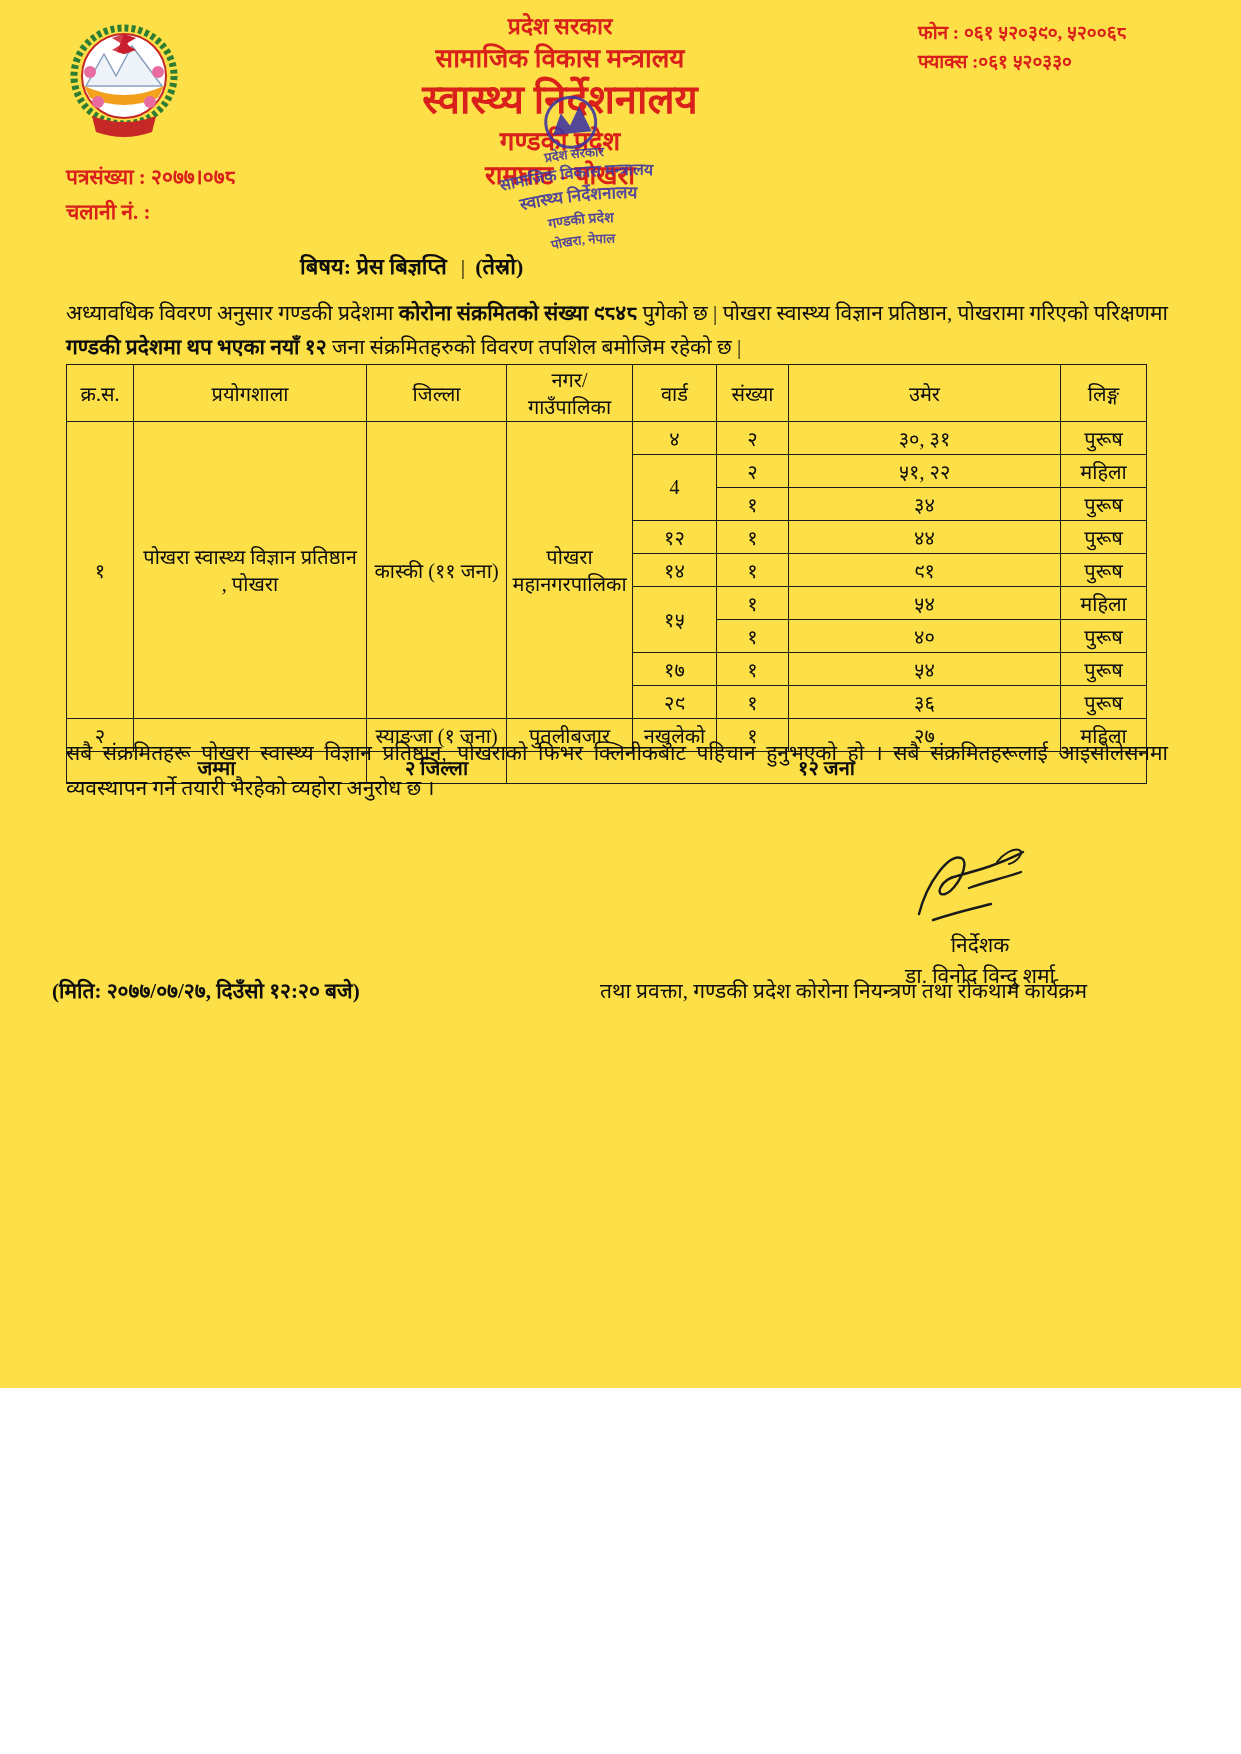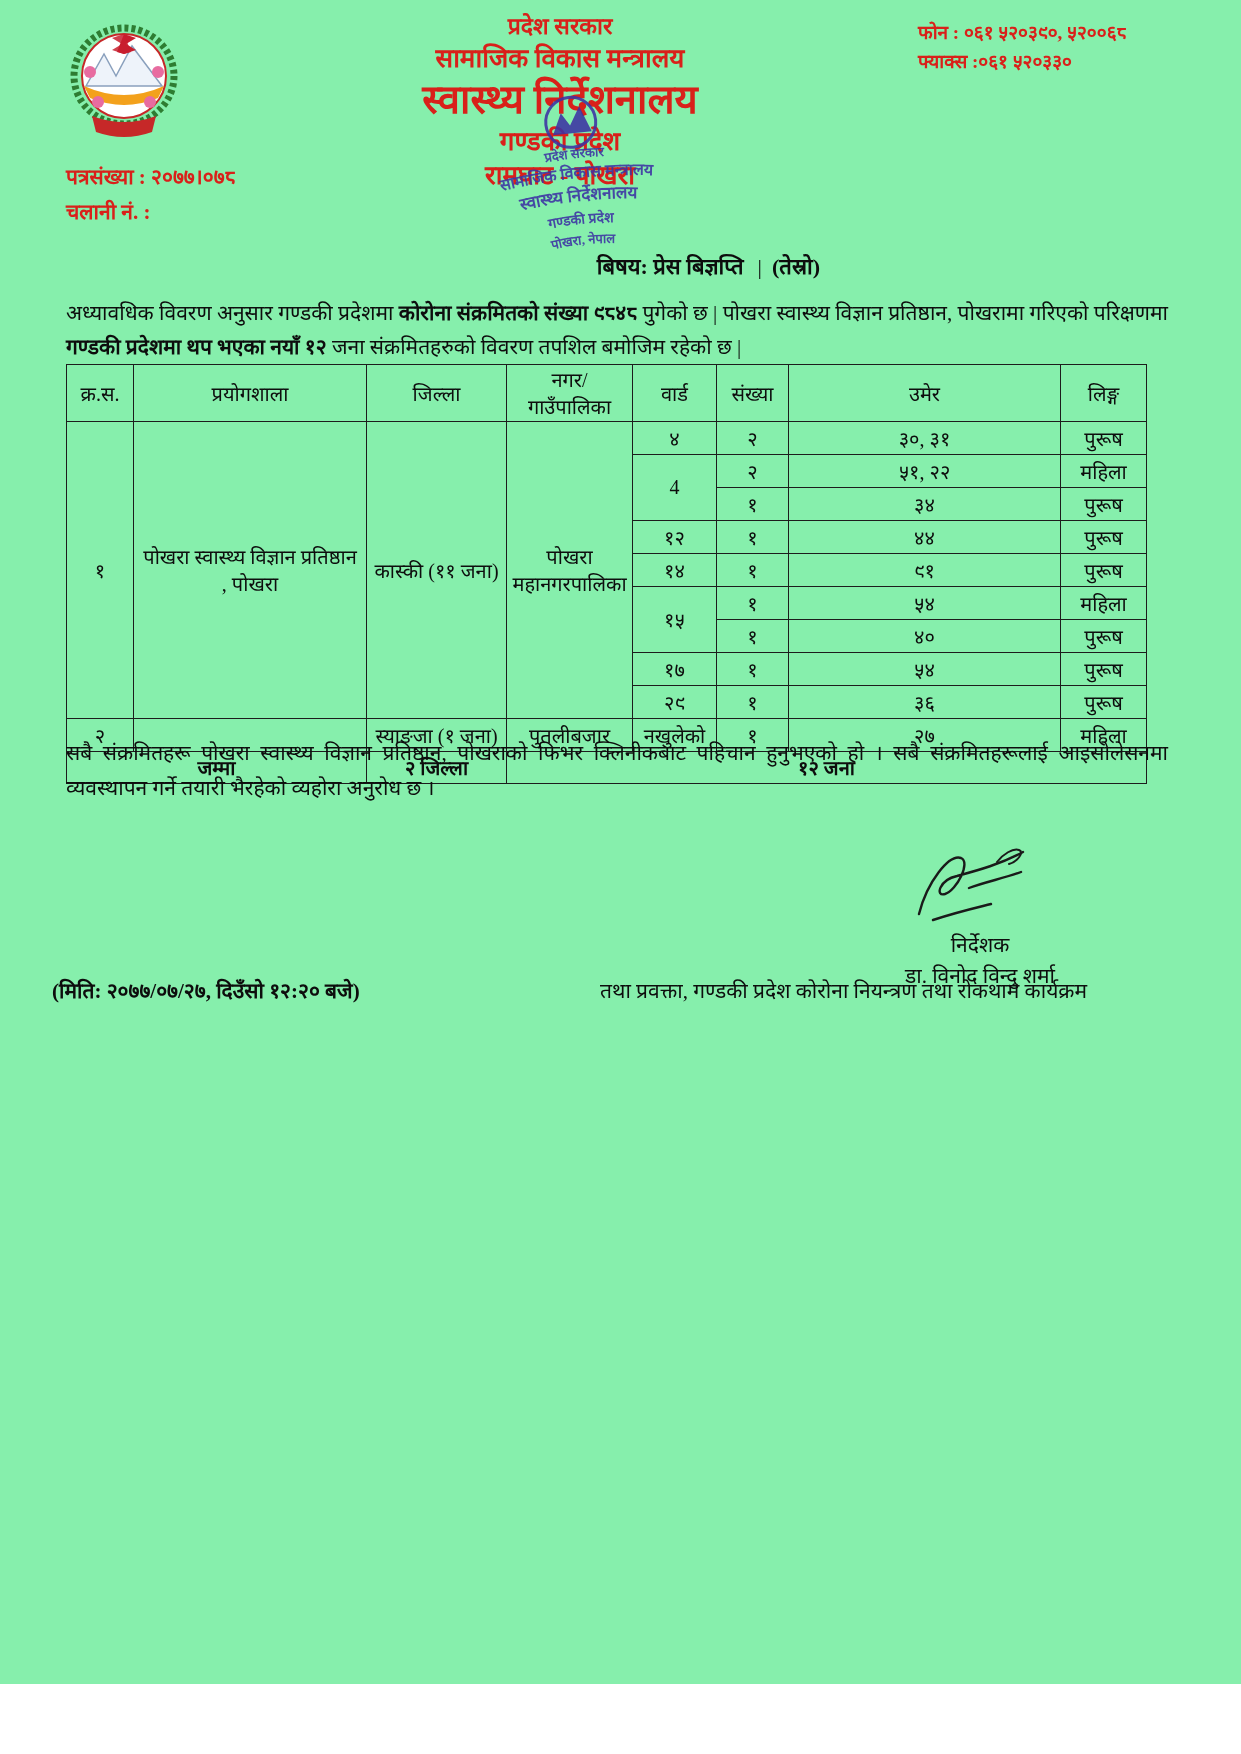--- a/index.html
+++ b/index.html
@@ -1,38 +1,38 @@
 <!DOCTYPE html>
 <html lang="ne"><head>
 <meta charset="utf-8">
 <style>
   html,body{margin:0;padding:0;background:#ffffff;}
   .page{
     position:relative;
     width:1241px;
-    height:1684px;
-    background:#86efac;
+    height:1388px;
+    background:#fde047;
     font-family:"Liberation Serif","DejaVu Serif",serif;
     color:#111;
     overflow:hidden;
   }
   
   .emblem{position:absolute;left:70px;top:24px;width:108px;height:120px;}
   .lh-center{position:absolute;left:300px;top:12px;width:520px;text-align:center;color:#d9201a;}
   .lh-gov{font-size:23px;font-weight:700;line-height:30px;}
   .lh-ministry{font-size:26px;font-weight:700;line-height:33px;}
   .lh-directorate{font-size:40px;font-weight:700;line-height:50px;}
   .lh-province{font-size:26px;font-weight:700;line-height:34px;}
   .lh-address{font-size:26px;font-weight:700;line-height:34px;}
   .contact{position:absolute;left:918px;top:18px;color:#d9201a;font-size:19px;font-weight:700;line-height:29px;white-space:nowrap;}
   .refblock{position:absolute;left:66px;top:160px;color:#d9201a;font-size:21px;font-weight:600;line-height:35px;white-space:nowrap;}
   
   .stamp{position:absolute;left:442px;top:92px;width:270px;height:180px;opacity:.88;z-index:6;}
   
-  .subject{position:absolute;left:300px;top:250px;width:520px;text-align:right;font-size:22px;font-weight:700;color:#0d0d0d;}
+  .subject{position:absolute;left:300px;top:250px;width:520px;text-align:left;font-size:22px;font-weight:700;color:#0d0d0d;}
   .subject .sep{margin:0 10px 0 14px;font-weight:400;}
   
   .intro{position:absolute;left:66px;top:296px;width:1102px;font-size:21px;line-height:34px;text-align:justify;color:#0d0d0d;}
   .closing{position:absolute;left:66px;top:736px;width:1102px;font-size:21px;line-height:35px;text-align:justify;color:#0d0d0d;}
   .b{font-weight:700;margin-top:10px;}
   
   table.data{
     position:absolute;left:66px;top:364px;
     width:1080px;border-collapse:collapse;table-layout:fixed;
     font-size:20px;color:#0d0d0d;padding-left:10px;

